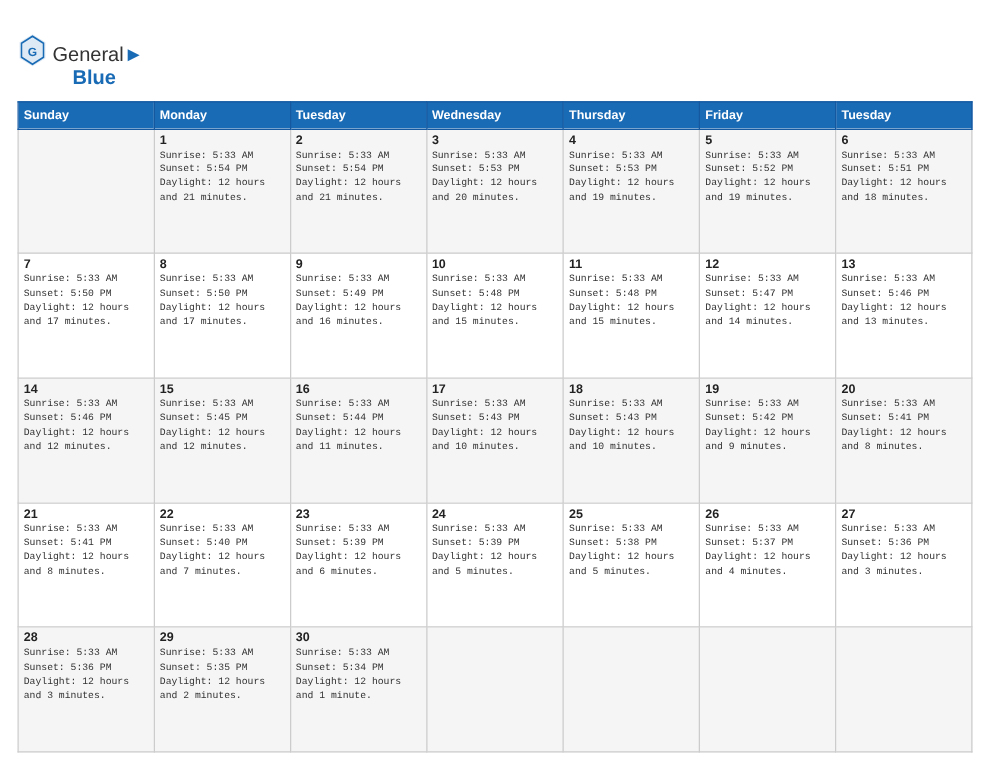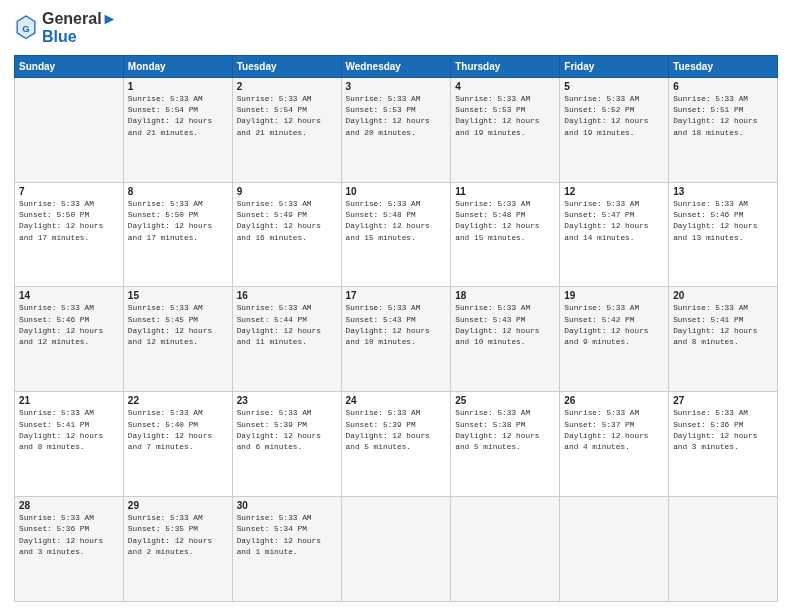--- a/index.html
+++ b/index.html
@@ -102,22 +102,22 @@
 <div class="page">
   <div class="header">
     <div class="logo">
       <svg class="logo-icon" viewBox="0 0 30 34">
         <polygon points="15,0 28,8 28,24 15,32 2,24 2,8" fill="#1a6bb5" opacity="0.15"></polygon>
         <polygon points="15,2 26,9 26,23 15,30 4,23 4,9" fill="none" stroke="#1a6bb5" stroke-width="1.5"></polygon>
         <path d="M10,10 L20,10 L20,14 L13,14 L13,16 L19,16 L19,20 L13,20 L13,22 L20,22 L20,26 L10,26 Z" fill="#1a6bb5" opacity="0"></path>
         <text x="15" y="22" text-anchor="middle" font-size="12" font-weight="bold" fill="#1a6bb5">G</text>
       </svg>
       <div style="line-height:1.15">
-        <div style="font-size:16px;font-weight:bold;color:#333;">General<span style="color:#1a6bb5;">►</span></div>
-        <div style="font-size:16px;font-weight:bold;color:#1a6bb5;">Blue</div>
+        <div style="font-size:16px;font-weight:normal;color:#333;margin-top:26px;">General<span style="color:#1a6bb5;">►</span></div>
+        <div style="font-size:16px;font-weight:bold;color:#1a6bb5;margin-left:16px;">Blue</div>
       </div>
     </div>
     <div class="title-block">
       <div class="month-title"></div>
       <div class="subtitle"></div>
     </div>
   </div>
 
   <table class="calendar">
     <thead>

